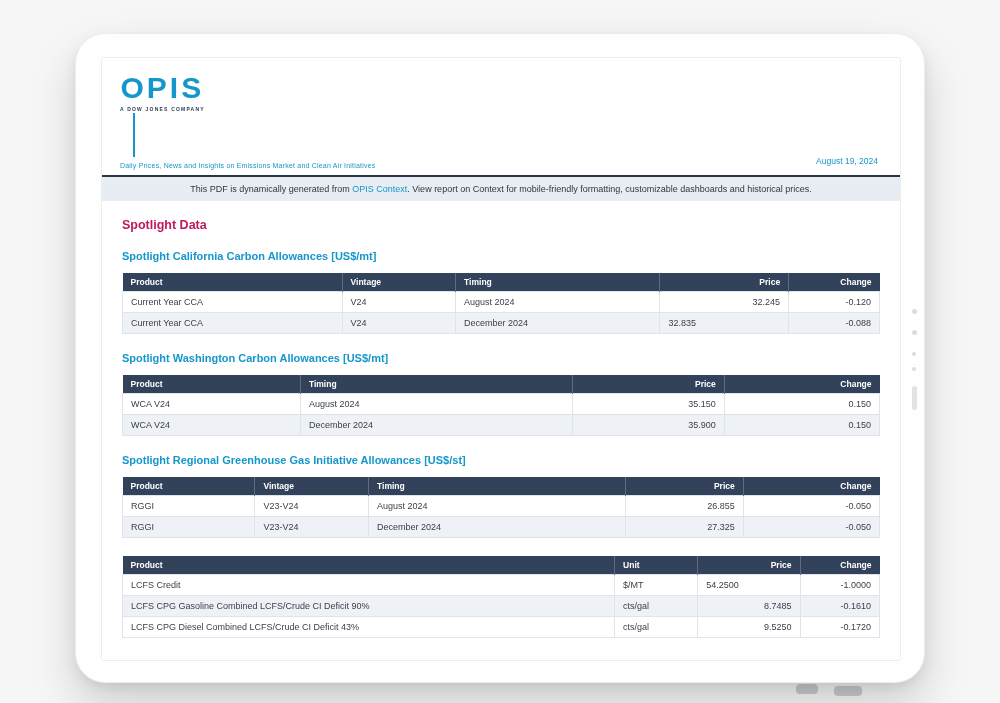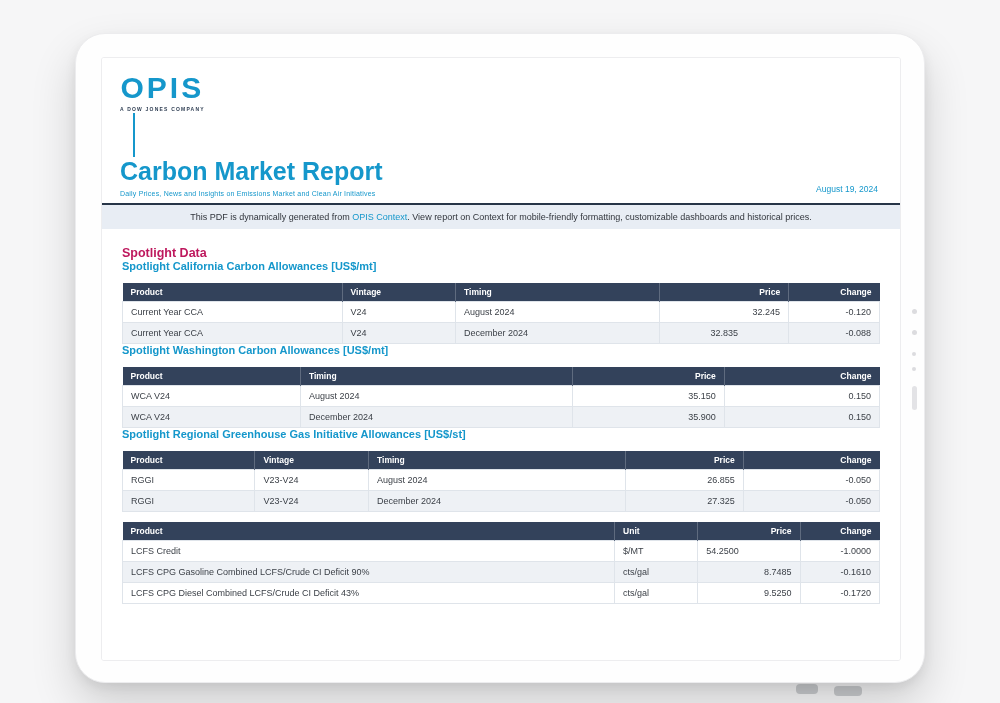--- a/index.html
+++ b/index.html
@@ -42,21 +42,21 @@
   .report-date{position:absolute;right:22px;bottom:9px;color:var(--accent);font-size:8.5px;}
 
   .rule{height:2px;background:#273547;}
 
   .banner{background:var(--banner-bg);text-align:center;font-size:9px;color:#31353c;padding:7px 10px;line-height:10px;}
   .banner-link{color:var(--accent);text-decoration:none;cursor:pointer;}
 
   .r-body{padding:0 20px;}
   .page-title{margin-top:17px;font-size:12.5px;font-weight:700;color:#be185d;}
 
-  .section{}
+  .section{margin-top:18px;}
   .section-heading{color:var(--accent);font-size:11px;font-weight:700;line-height:13px;}
   table.data-table{width:100%;border-collapse:collapse;margin-top:10px;table-layout:fixed;}
   table.data-table th{background:var(--header-navy);color:#fff;font-size:8.5px;font-weight:700;
       padding:4px 8px;border-right:1px solid rgba(255,255,255,.22);white-space:nowrap;}
   table.data-table th:last-child{border-right:none;}
   table.data-table td{font-size:9px;color:#3a3f46;padding:5px 8px;border:1px solid #dfe4ea;
       white-space:nowrap;overflow:hidden;text-overflow:ellipsis;}
   table.data-table tbody tr:nth-child(even){background:var(--row-alt);}
   table.data-table tbody tr:nth-child(odd){background:#fff;}
 </style>
@@ -77,21 +77,20 @@
     <div class="screen">
       <div class="report">
 
         <header class="r-header">
           <div class="logo">
             <div class="logo-word">OPIS</div>
             <div class="logo-sub">A DOW JONES COMPANY</div>
           </div>
           <div class="logo-divider"></div>
           <div class="title-block">
-            <div class="report-title">Carbon Market Report</div>
             <div class="report-subtitle">Daily Prices, News and Insights on Emissions Market and Clean Air Initiatives</div>
           </div>
           <div class="report-date">August 19, 2024</div>
         </header>
 
         <div class="rule"></div>
 
         <div class="banner">
           <span>This PDF is dynamically generated from</span>
           <a class="banner-link">OPIS Context</a><span>. View report on Context for mobile-friendly formatting, customizable dashboards and historical prices.</span>
@@ -124,21 +123,21 @@
                       <td style="text-align: left;">Current Year CCA</td>
                       <td style="text-align: left;">V24</td>
                       <td style="text-align: left;">August 2024</td>
                       <td style="text-align: right;">32.245</td>
                       <td style="text-align: right;">-0.120</td>
                     </tr>
                     <tr>
                       <td style="text-align: left;">Current Year CCA</td>
                       <td style="text-align: left;">V24</td>
                       <td style="text-align: left;">December 2024</td>
-                      <td style="text-align: center;">32.835</td>
+                      <td style="text-align: left;">32.835</td>
                       <td style="text-align: right;">-0.088</td>
                     </tr>
                   </tbody>
                 </table>
               </section>
               <section class="section">
                 <div class="section-heading">Spotlight Washington Carbon Allowances [US$/mt]</div>
                 <table class="data-table">
                   <colgroup>
                     <col style="width: 23.5%;">

